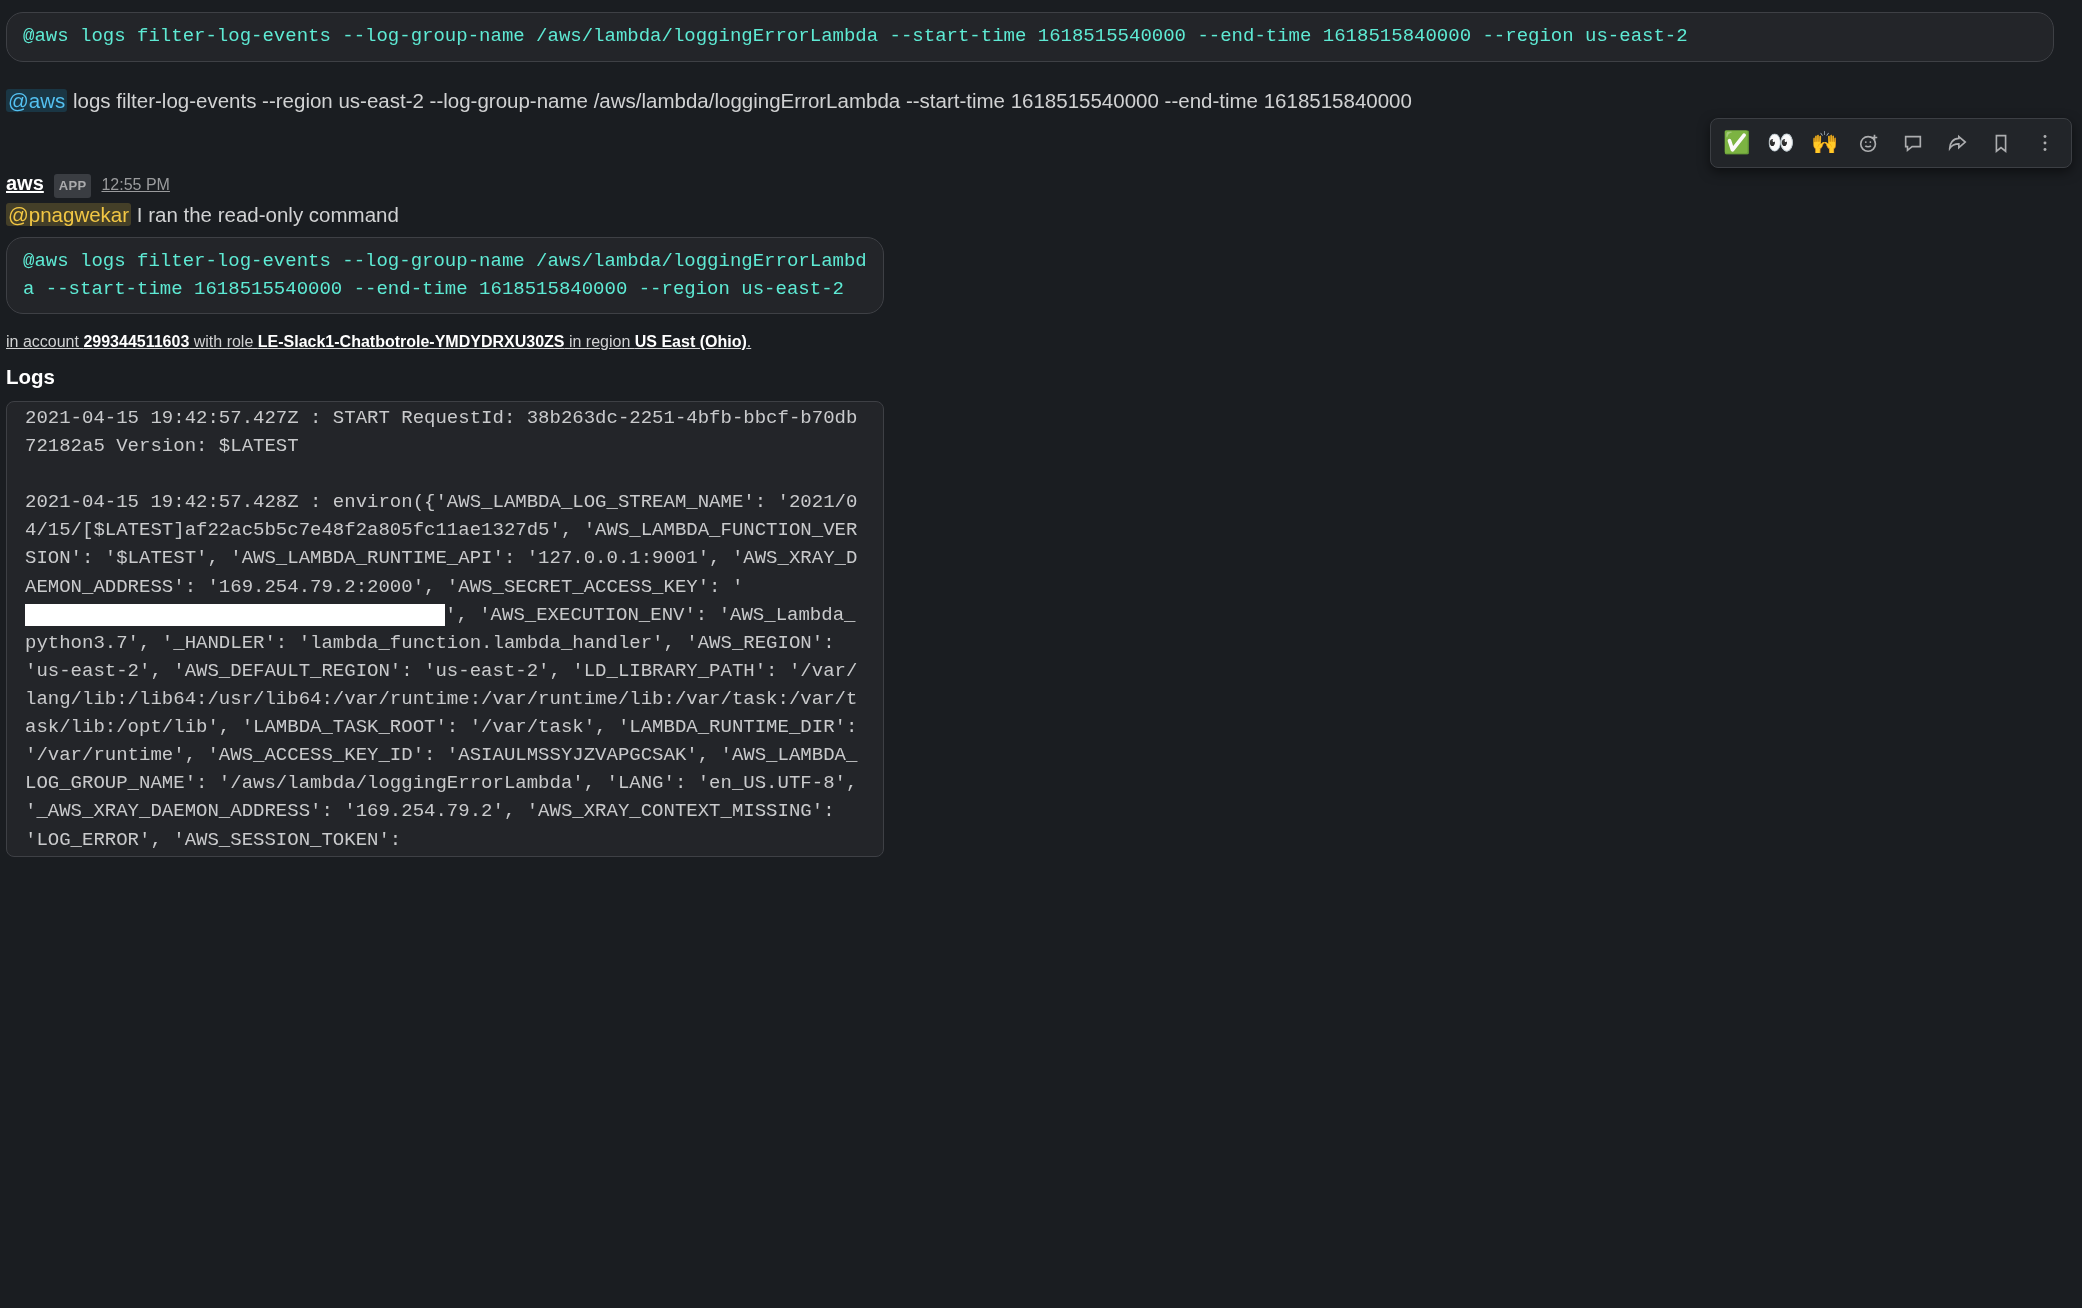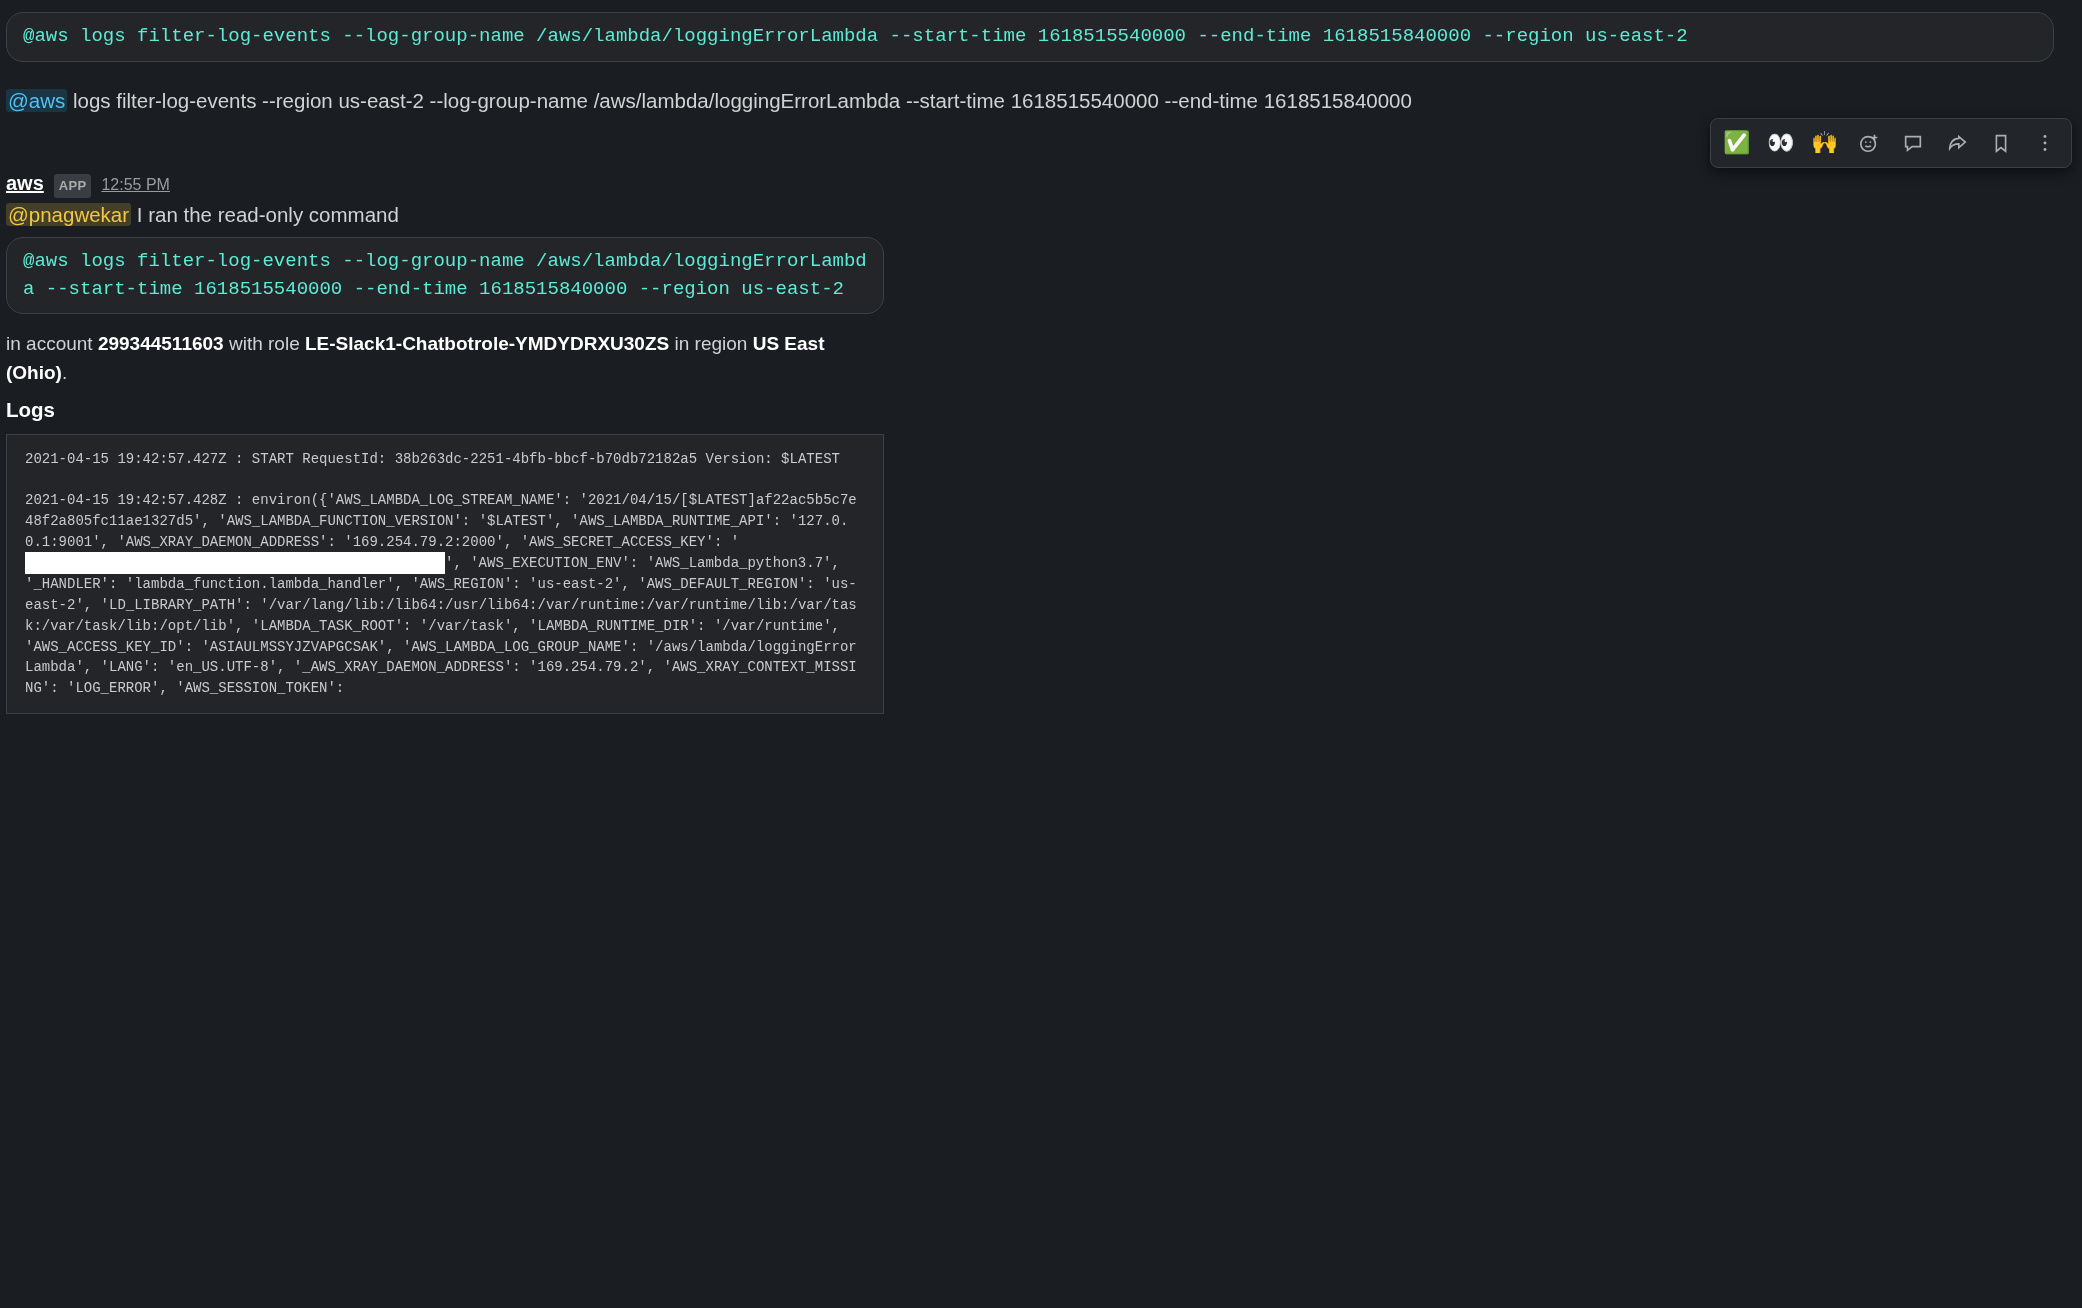--- a/index.html
+++ b/index.html
@@ -49,30 +49,30 @@
       font-family: "SFMono-Regular", Consolas, "Liberation Mono", Menlo, monospace;
       font-size: 19px;
       color: #5eead4;
       line-height: 1.45;
       margin: 6px 0;
       max-width: 878px;
       white-space: pre-wrap;
       word-break: break-all;
     }
     .code-block.wide { max-width: 100%; }
-    .account-line { font-size: 19px; color: #d1d2d3; margin-top: 16px; max-width: 878px; }
+    .account-line { font-size: 16px; color: #d1d2d3; margin-top: 16px; max-width: 878px; text-decoration: underline; }
     .account-line b { color: #ffffff; font-weight: 800; }
     .logs-heading { font-weight: 800; color: #ffffff; font-size: 20.5px; margin-top: 8px; }
     .log-block {
       background: #232529;
       border: 1px solid #3e4045;
-      border-radius: 0;
-      padding: 14px 18px;
+      border-radius: 8px;
+      padding: 2px 18px;
       font-family: "SFMono-Regular", Consolas, "Liberation Mono", Menlo, monospace;
-      font-size: 14px;
+      font-size: 19px;
       color: #c9cacc;
       line-height: 1.48;
       margin-top: 8px;
       max-width: 878px;
       white-space: pre-wrap;
       word-break: break-all;
     }
     .redacted {
       background: #ffffff;
       color: #ffffff;

